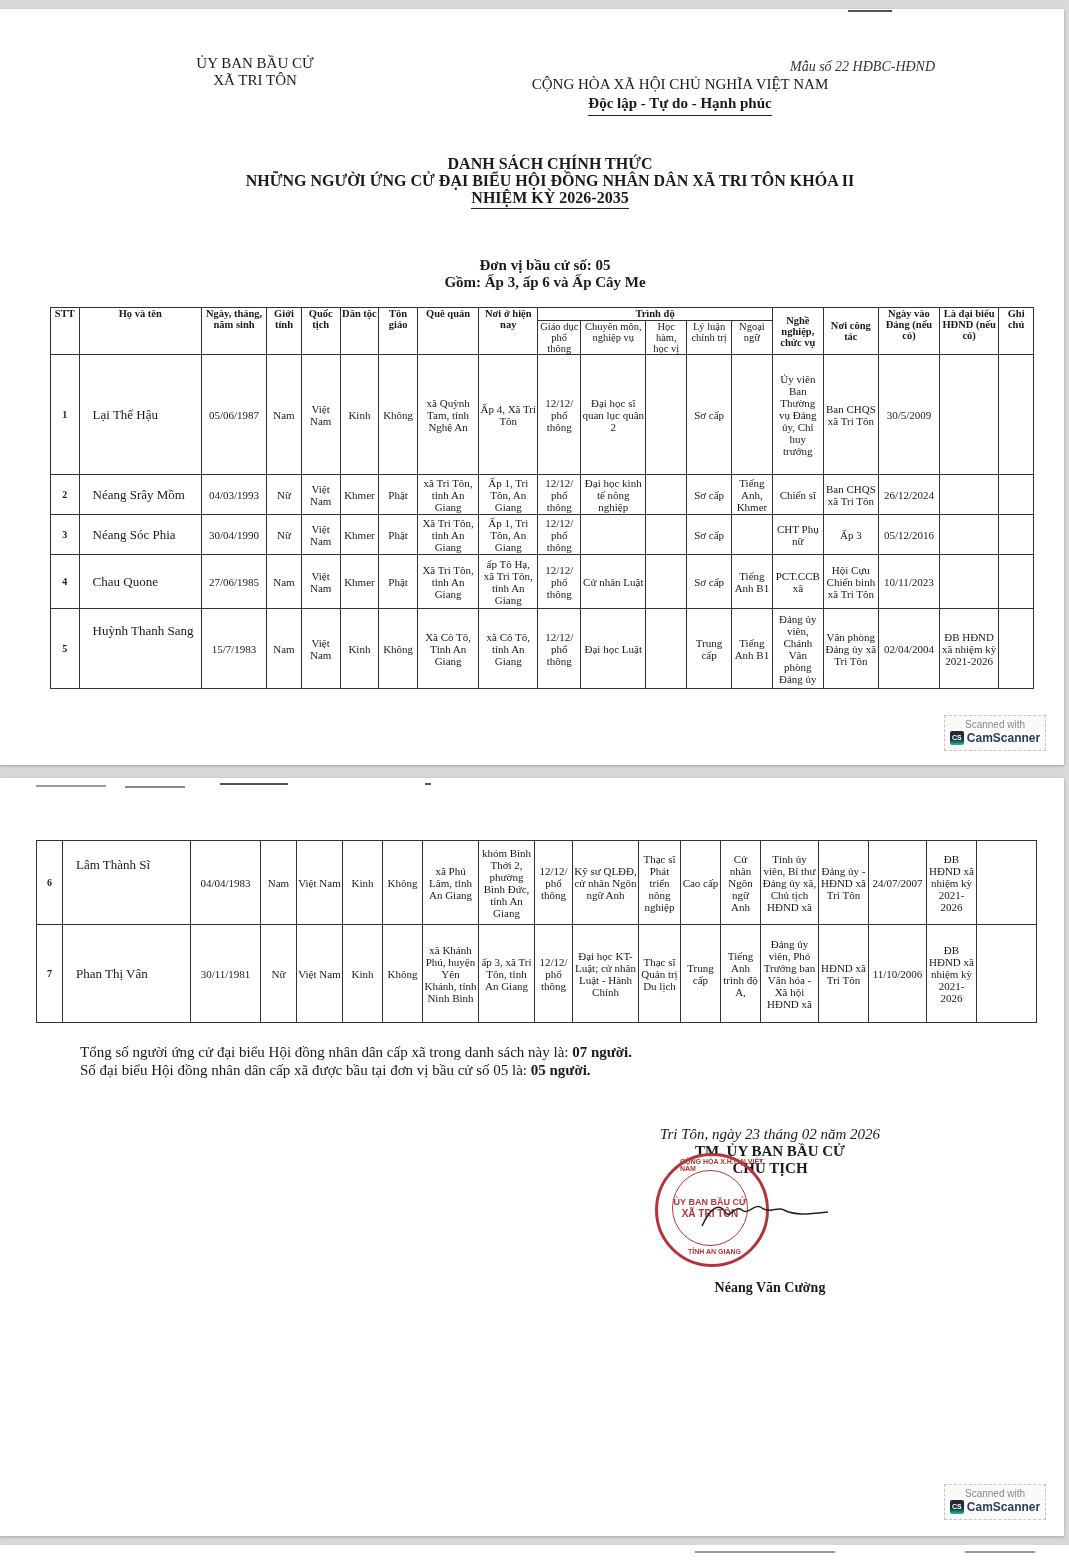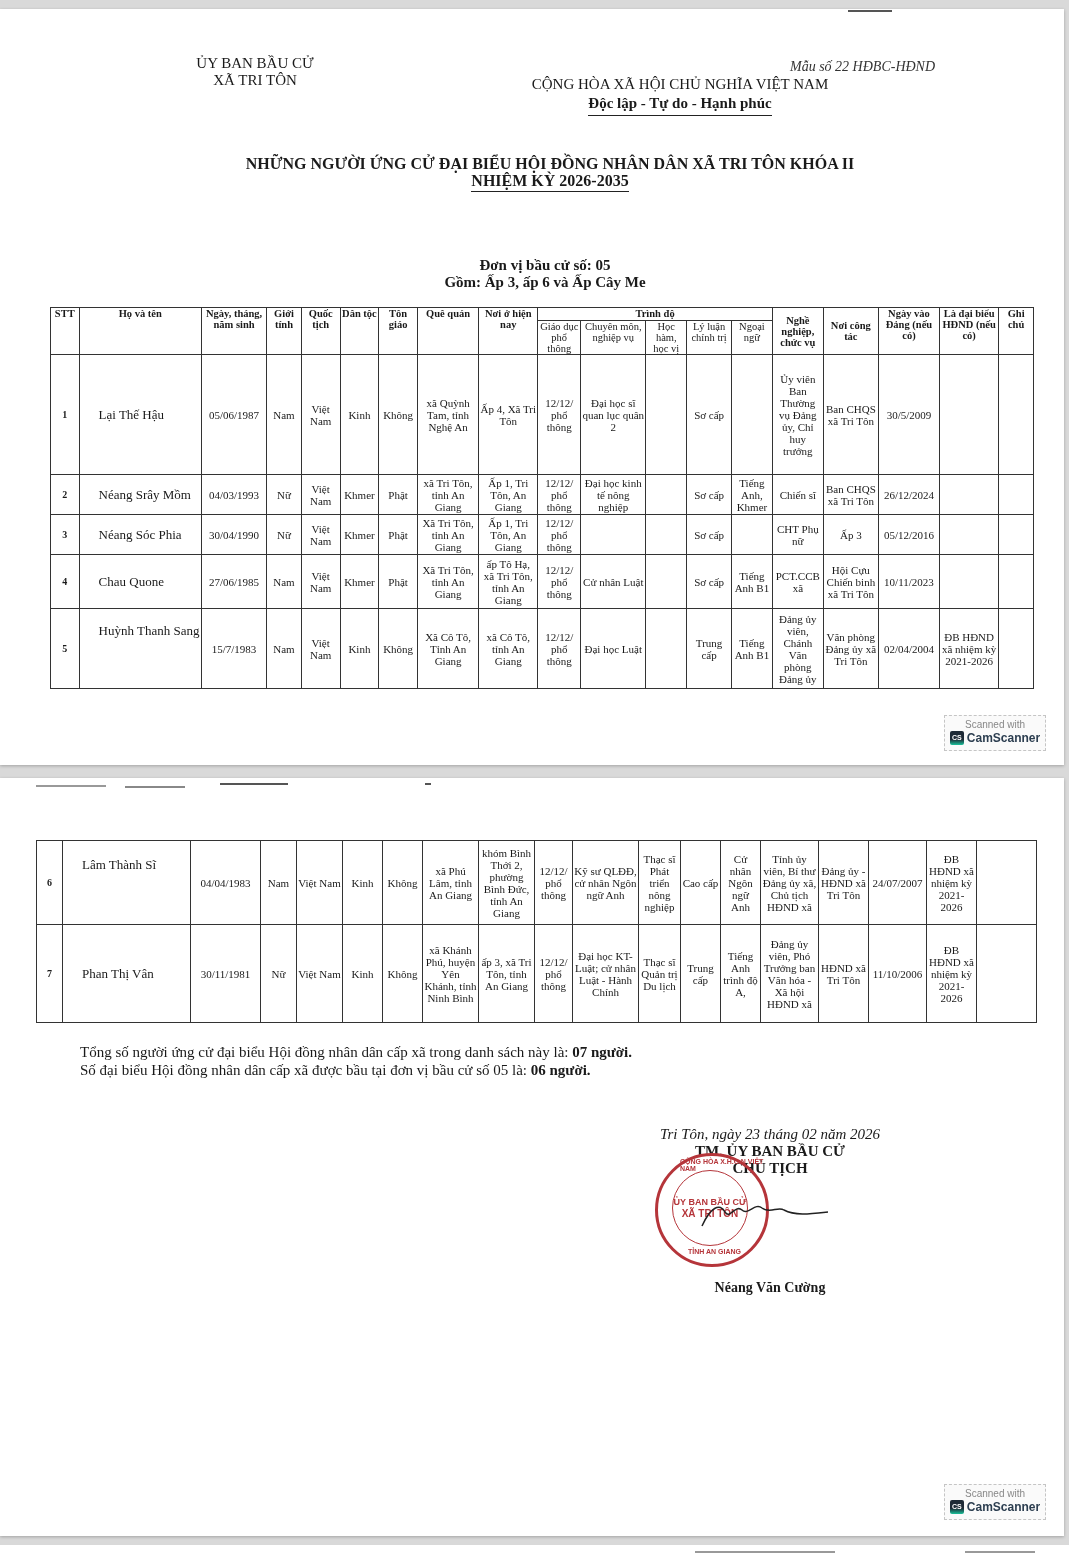--- a/index.html
+++ b/index.html
@@ -11,21 +11,21 @@
   .c { text-align:center; }
   .hdr-left { left:150px; top:46px; width:210px; font-size:15px; line-height:17px; }
   .hdr-right { left:470px; top:66px; width:420px; font-size:15px; line-height:19px; }
   .form-no { left:790px; top:50px; font-size:14px; font-style:italic; color:#333; }
   .underline-bold { font-weight:bold; border-bottom:1px solid #222; display:inline-block; padding-bottom:2px; }
   .title { left:150px; top:146px; width:800px; font-size:16px; line-height:17px; font-weight:bold; }
   .unit { left:300px; top:248px; width:490px; font-size:15px; line-height:17px; font-weight:bold; }
   table.grid { position:absolute; border-collapse:collapse; font-size:11px; line-height:12px; table-layout:fixed; }
   table.grid td, table.grid th { border:1px solid #333; text-align:center; vertical-align:middle; padding:0 1px; overflow:hidden; }
   table.grid th { font-weight:bold; font-size:10.5px; line-height:11px; vertical-align:top; }
-  table.grid td.name { text-align:left; font-size:13px; padding-left:19px; }
+  table.grid td.name { text-align:left; font-size:13px; padding-left:13px; }
   table.grid td.stt { font-size:10px; font-weight:bold; }
   #table1 { left:50px; top:298px; width:984px; }
   #table2 { left:36px; top:62px; width:1000px; }
   .summary { left:80px; top:265px; font-size:15px; line-height:18px; }
   .summary b { font-weight:bold; }
   .sign { left:620px; top:324px; width:300px; font-size:15px; line-height:17px; }
   .sign .date { font-style:italic;margin-top:24px; }
   .sign .bold { font-weight:bold; }
   .stamp { left:655px; top:375px; width:108px; height:108px; border:3px solid #b5353a; border-radius:50%; }
   .stamp-inner { position:absolute; left:14px; top:14px; width:74px; height:74px; border:1.5px solid #b5353a; border-radius:50%; color:#b5353a; font-family:"Liberation Sans", sans-serif; font-weight:bold; font-size:9px; line-height:12px; display:flex; flex-direction:column; align-items:center; justify-content:center; }
@@ -51,20 +51,21 @@
     <div>ỦY BAN BẦU CỬ</div>
     <div>XÃ TRI TÔN</div>
   </div>
 
   <div class="abs hdr-right c">
     <div>CỘNG HÒA XÃ HỘI CHỦ NGHĨA VIỆT NAM</div>
     <div><span class="underline-bold">Độc lập - Tự do - Hạnh phúc</span></div>
   </div>
 
   <div class="abs title c">
+    <div>DANH SÁCH CHÍNH THỨC</div>
     <div>NHỮNG NGƯỜI ỨNG CỬ ĐẠI BIỂU HỘI ĐỒNG NHÂN DÂN XÃ TRI TÔN KHÓA II</div>
     <div><span style="border-bottom:1px solid #222;padding-bottom:2px;">NHIỆM KỲ 2026-2035</span></div>
   </div>
 
   <div class="abs unit c">
     <div>Đơn vị bầu cử số: 05</div>
     <div>Gồm: Ấp 3, ấp 6 và Ấp Cây Me</div>
   </div>
 
   <table class="grid" id="table1">
@@ -305,21 +306,21 @@
         <td></td>
       </tr>
     </tbody>
   </table>
 
   <div class="abs summary">
     <div>
       <span>Tổng số người ứng cử đại biểu Hội đồng nhân dân cấp xã trong danh sách này là: </span><b>07 người.</b>
     </div>
     <div>
-      <span>Số đại biểu Hội đồng nhân dân cấp xã được bầu tại đơn vị bầu cử số 05 là: </span><b>06 người.</b>
+      <span>Số đại biểu Hội đồng nhân dân cấp xã được bầu tại đơn vị bầu cử số 05 là: </span><b>05 người.</b>
     </div>
   </div>
 
   <div class="abs sign c">
     <div class="date">Tri Tôn, ngày 23 tháng 02 năm 2026</div>
     <div class="bold">TM. ỦY BAN BẦU CỬ</div>
     <div class="bold">CHỦ TỊCH</div>
   </div>
 
   <div class="abs stamp">

